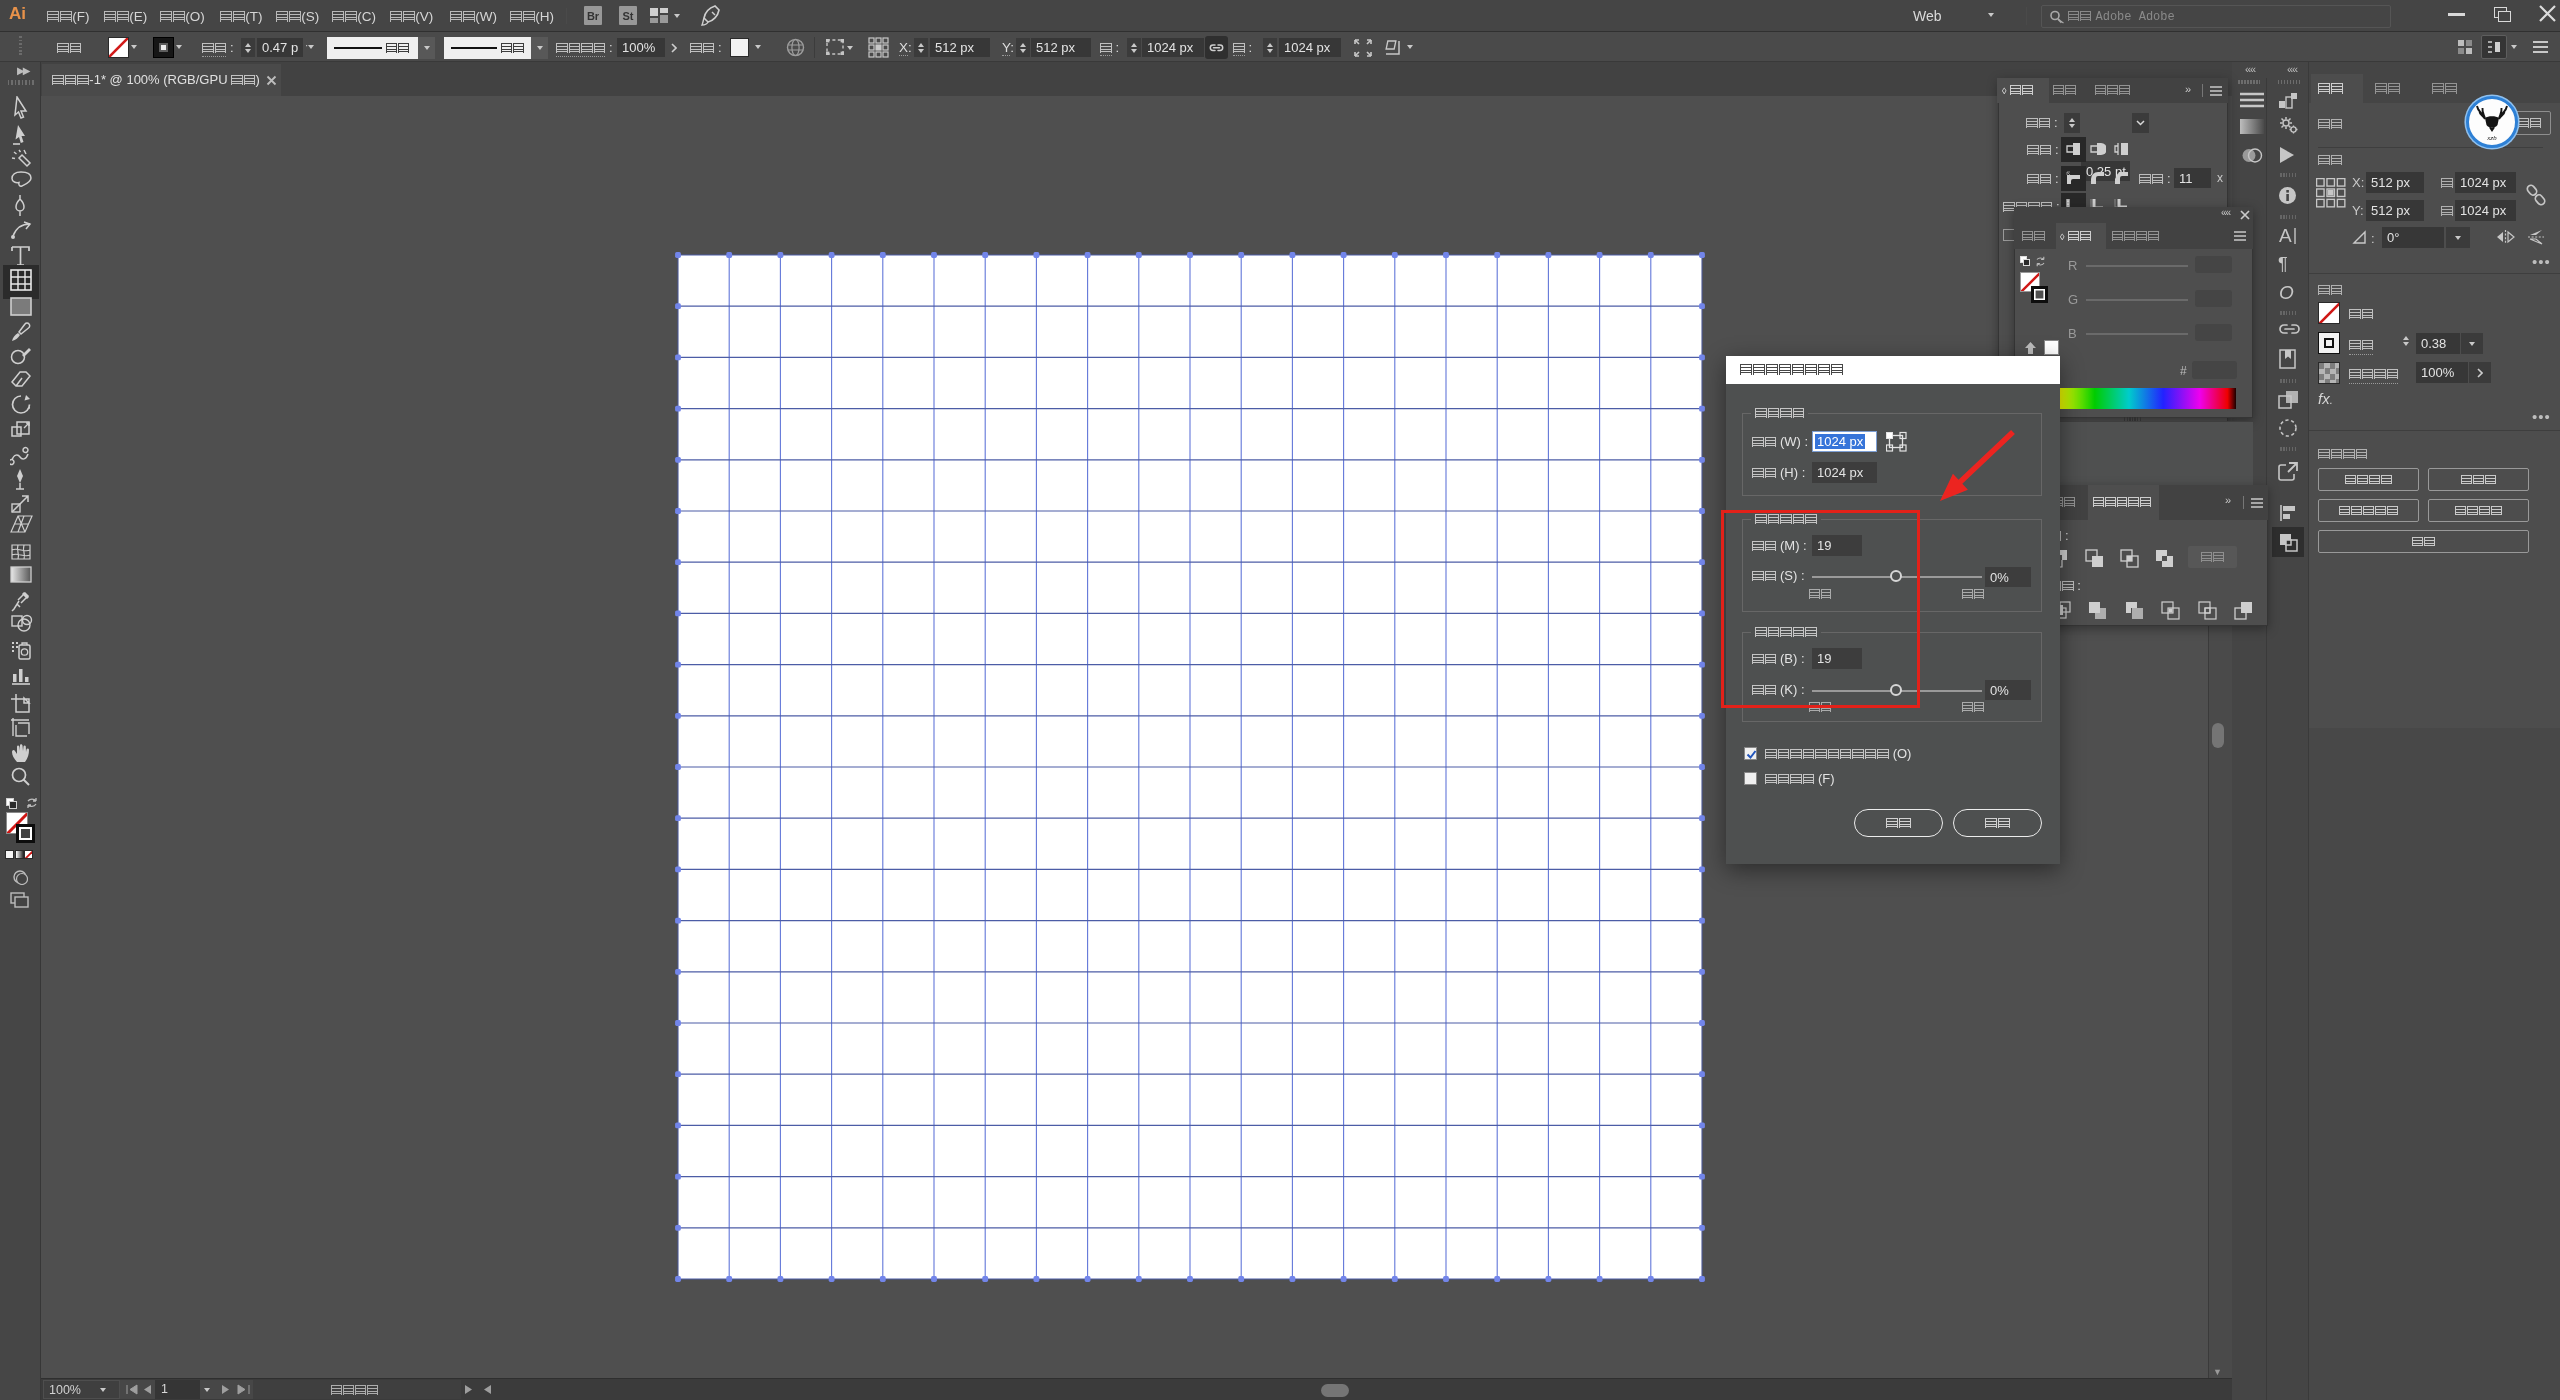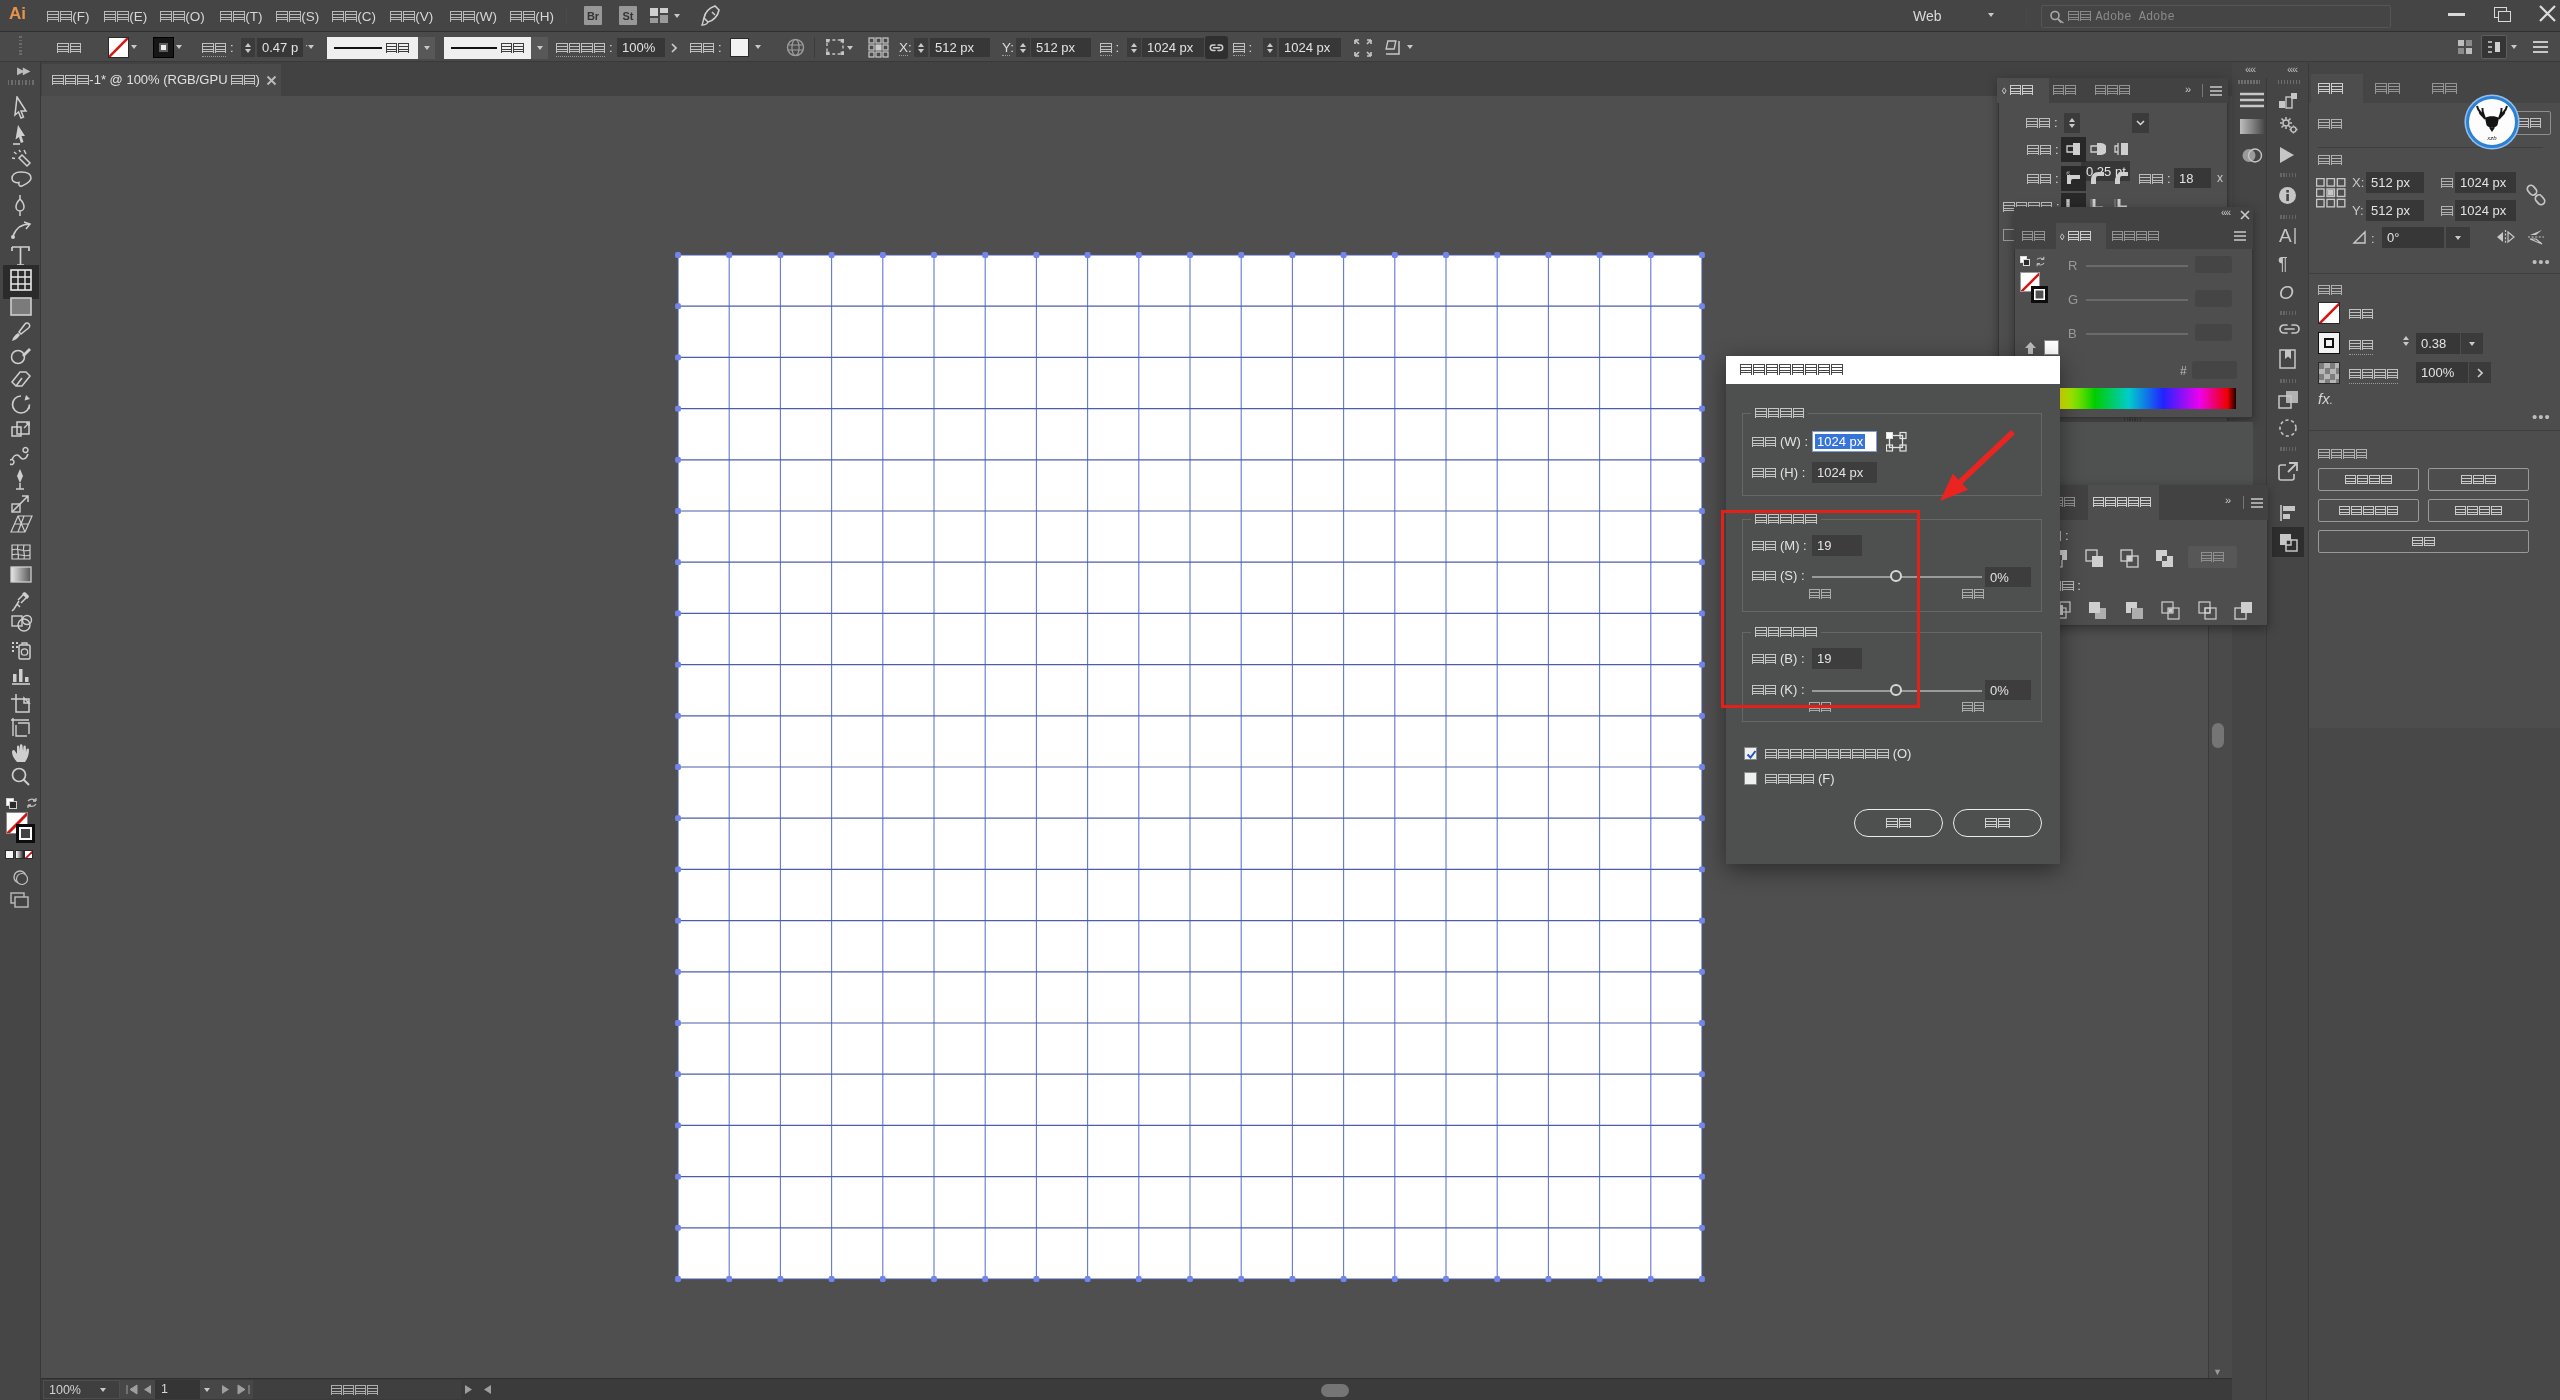--- a/index.html
+++ b/index.html
@@ -897,21 +897,21 @@
     <svg width="17" height="16">
       <path d="M2 14 V9 a7 7 0 0 1 7 -7 l6 0 v4 H9 a2 2 0 0 0 -2 2 v6 Z" fill="#cfcfcf"></path>
     </svg>
   </div>
 <div class="abs" style="left:2113px;top:170px;">
     <svg width="17" height="16">
       <path d="M2 14 L2 9 L6 2 H15 v4 H9 a2 2 0 0 0 -2 2 v6 Z" fill="#cfcfcf"></path>
     </svg>
   </div>
 <div class="abs" style="left:2139px;top:171px;font-size:13px;color:#d8d8d8;"><i class="g"></i><i class="g"></i> :</div>
-<div class="abs fld" style="left:2174px;top:168px;width:37px;height:20px;">18</div>
+<div class="abs fld" style="left:2174px;top:168px;width:37px;height:20px;">11</div>
 <div class="abs" style="left:2217px;top:171px;font-size:12px;color:#c9c9c9;">x</div>
 <div class="abs" style="left:2003px;top:199px;font-size:13px;color:#d8d8d8;"><i class="g"></i><i class="g"></i><i class="g"></i><i class="g"></i> :</div>
 <div class="abs" style="left:2061px;top:193px;width:25px;height:25px;background:#282828;"></div>
 <div class="abs" style="left:2065px;top:197px;">
     <svg width="17" height="16">
       <path d="M3 2 v11 h11" fill="none" stroke="#cfcfcf" stroke-width="3.2"></path>
       <path d="M3 2 v12" fill="none" stroke="#8a8a8a" stroke-width="1" stroke-dasharray="1.5 1.5"></path>
     </svg>
   </div>
 <div class="abs" style="left:2089px;top:197px;">

